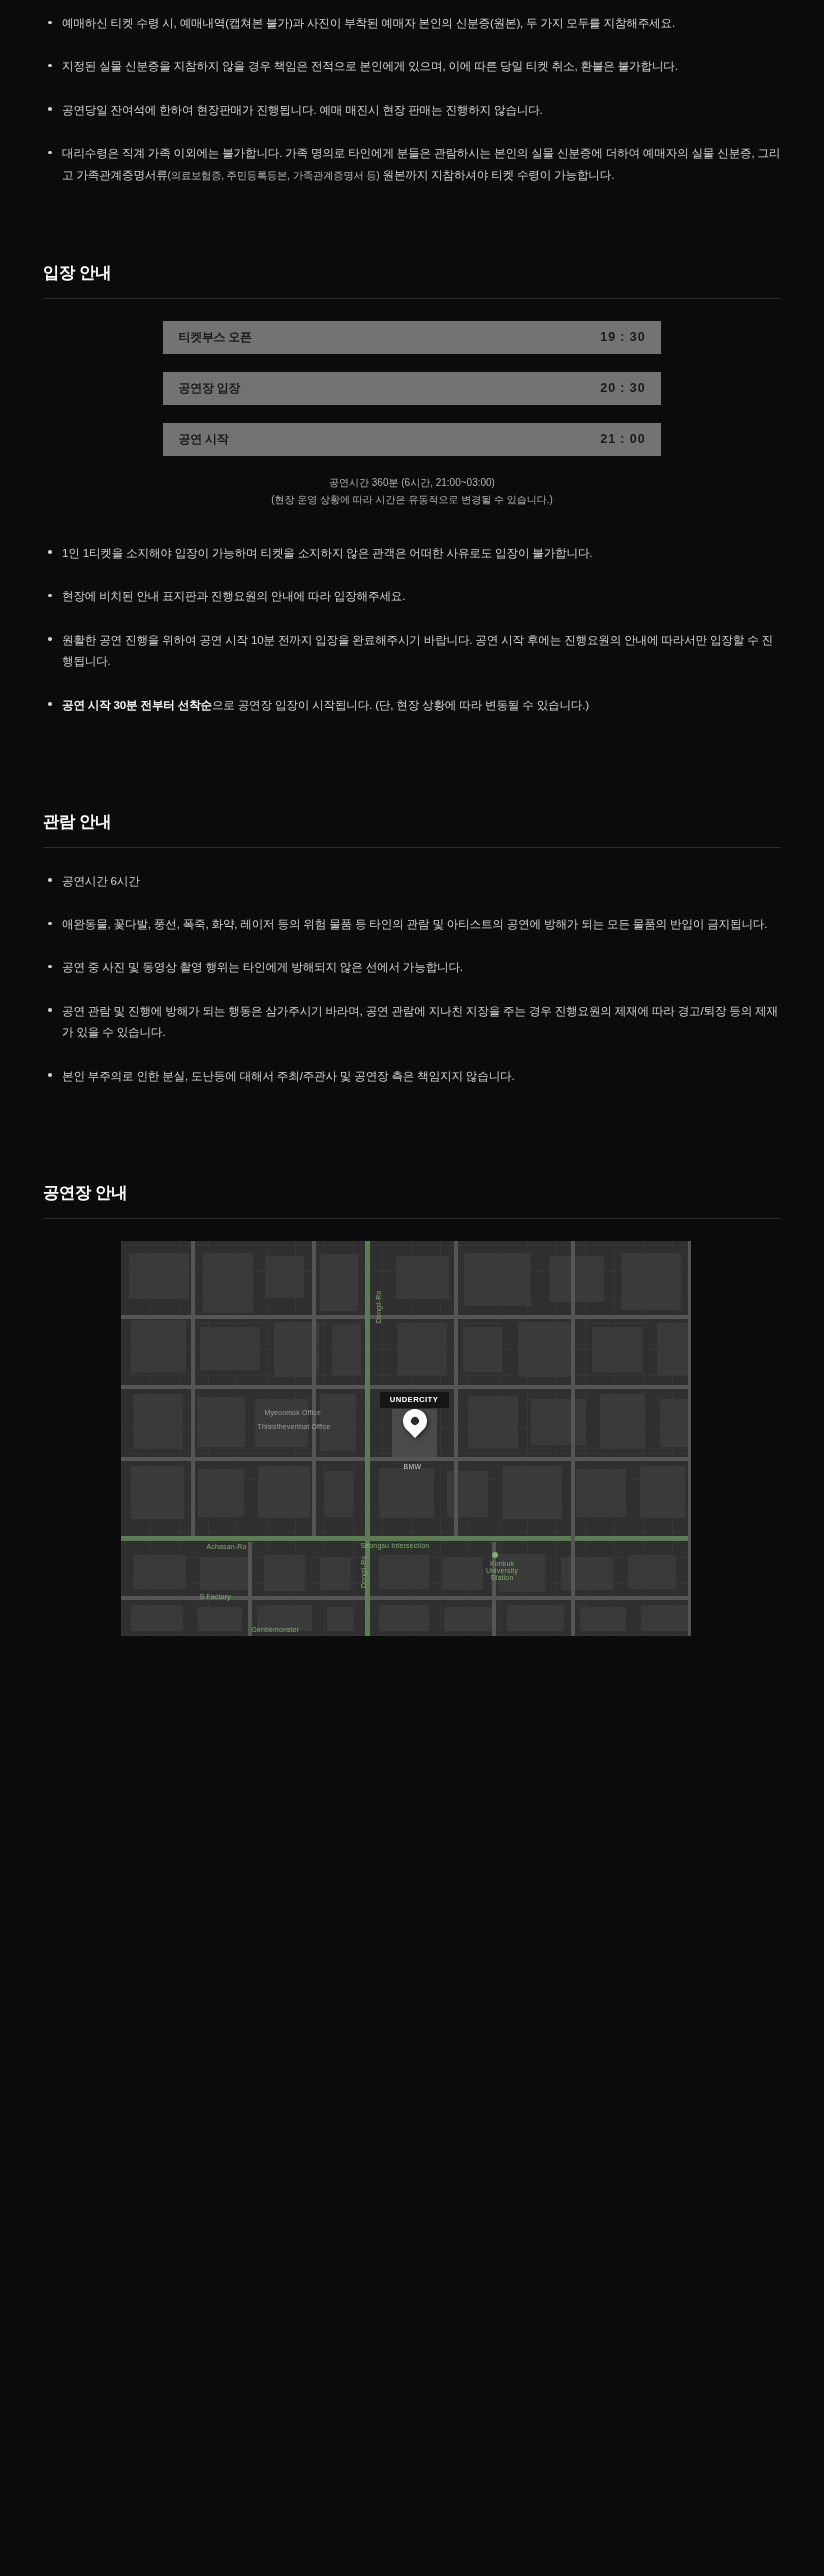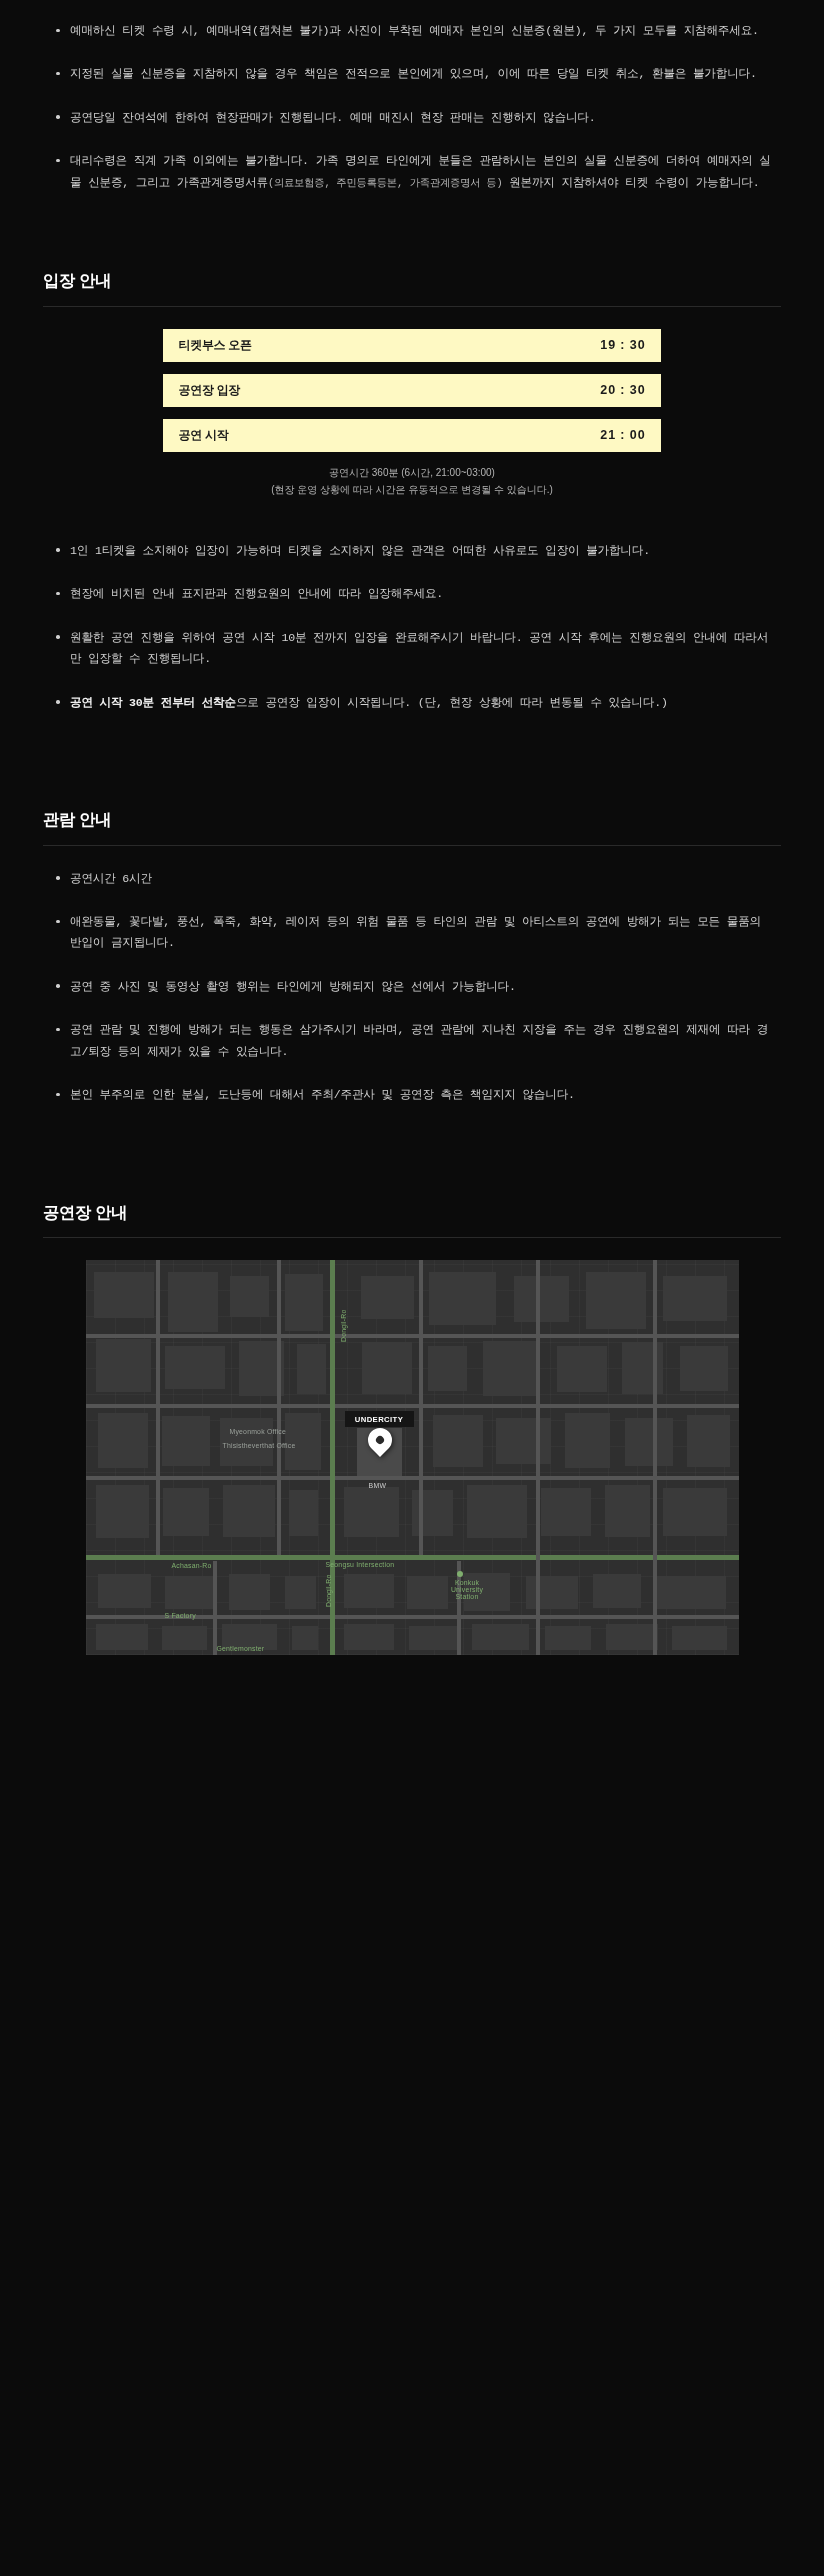--- a/index.html
+++ b/index.html
@@ -24,23 +24,22 @@
   }
   .wrap {
     width: 738px;
     margin: 0 auto;
     padding-top: 12px;
   }
 
   
   ul.blist {
     list-style: none;
-    margin: 8px;
+    margin: 0;
     padding: 0;
-    font-family: Liberation Mono, monospace;
   }
   ul.blist > li {
     position: relative;
     padding-left: 19px;
     margin-bottom: 22px;
     font-size: 11.6px;
     line-height: 1.85;
     color: #d2d2d2;
     letter-spacing: -0.2px;
   }
@@ -85,25 +84,25 @@
 
   
   .timetable {
     width: 498px;
     margin: 0 auto;
   }
   .tt-row {
     display: flex;
     align-items: center;
     justify-content: space-between;
-    background: #fef9c3;
+    background: #737373;
     color: #1a1a1a;
     height: 33px;
     padding: 0 15.5px;
-    margin-bottom: 12px;
+    margin-bottom: 18px;
     font-size: 12px;
   }
   .tt-row .tt-label { font-weight: bold; letter-spacing: -0.3px; }
   .tt-row .tt-time { font-weight: bold; letter-spacing: 0.9px; font-size: 12.5px; }
 
   .tt-note {
     text-align: center;
     font-size: 10px;
     color: #b4b4b4;
     line-height: 1.7;
@@ -111,24 +110,25 @@
   }
 
   
   .map-wrap {
     width: 653px;
     margin: 0 auto;
     position: relative;
   }
   .map {
     position: relative;
-    width: 653px;
+    width: 570px;
     height: 395px;
     background: #0c4a6e;
     overflow: hidden;
+    margin-left: 35px;
   }
   .map-bg {
     position: absolute;
     inset: 0;
     background:
       repeating-linear-gradient(90deg, rgba(255,255,255,0.028) 0 0.9px, rgba(0,0,0,0) 0.9px 29px),
       repeating-linear-gradient(0deg, rgba(255,255,255,0.028) 0 0.9px, rgba(0,0,0,0) 0.9px 26px),
       #2f2f2f;
   }
   .blocks {

